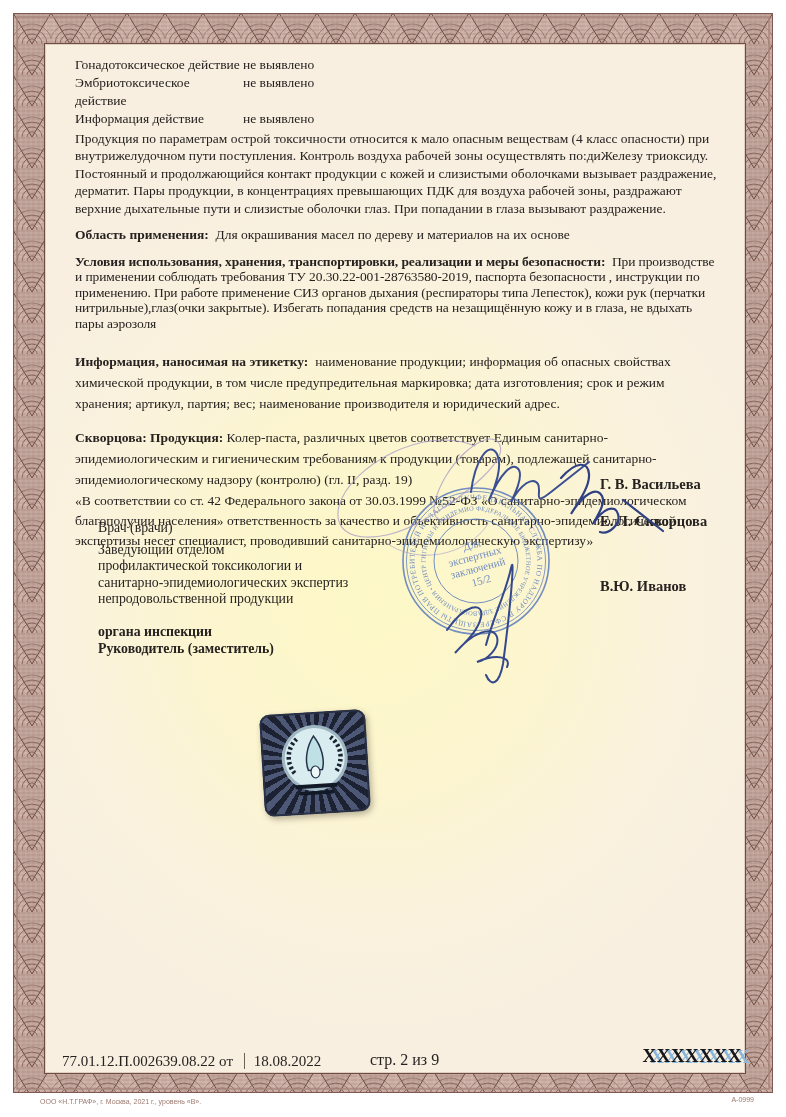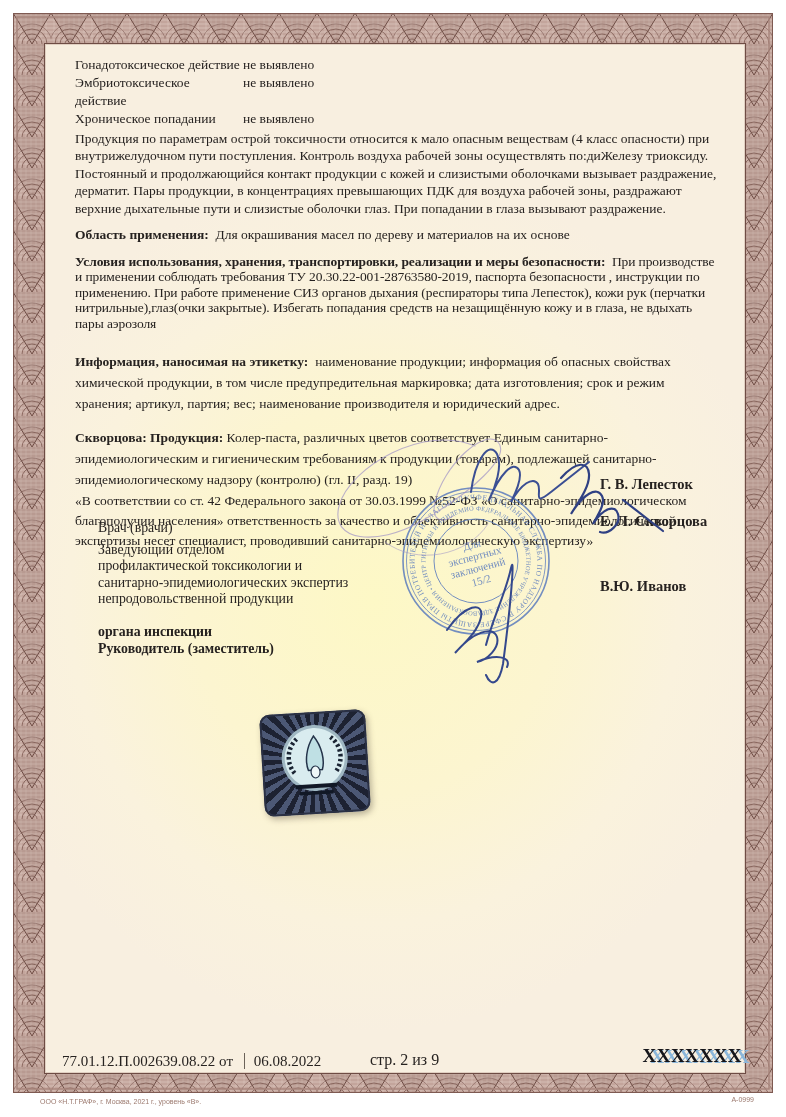--- a/index.html
+++ b/index.html
@@ -100,21 +100,21 @@
 
       <div class="trow">
         <span class="tl">Гонадотоксическое действие</span>
         <span class="tv">не выявлено</span>
       </div>
       <div class="trow">
         <span class="tl">Эмбриотоксическое действие</span>
         <span class="tv">не выявлено</span>
       </div>
       <div class="trow">
-        <span class="tl">Хроническое попадании</span>
+        <span class="tl">Информация действие</span>
         <span class="tv">не выявлено</span>
       </div>
 
       <p class="para p-tox">Продукция по параметрам острой токсичности относится к мало опасным веществам (4 класс опасности) при внутрижелудочном пути поступления. Контроль воздуха рабочей зоны осуществлять по:диЖелезу триоксиду. Постоянный и продолжающийся контакт продукции с кожей и слизистыми оболочками вызывает раздражение, дерматит. Пары продукции, в концентрациях превышающих ПДК для воздуха рабочей зоны, раздражают верхние дыхательные пути и слизистые оболочки глаз. При попадании в глаза вызывают раздражение.</p>
 
       <p class="para p-scope"><b>Область применения:</b>&nbsp; <span>Для окрашивания масел по дереву и материалов на их основе</span></p>
 
       <p class="para p-usage"><b>Условия использования, хранения, транспортировки, реализации и меры безопасности:</b>&nbsp; <span>При производстве и применении соблюдать требования ТУ 20.30.22-001-28763580-2019, паспорта безопасности , инструкции по применению. При работе применение СИЗ органов дыхания (респираторы типа Лепесток), кожи рук (перчатки нитрильные),глаз(очки закрытые). Избегать попадания средств на незащищённую кожу и в глаза, не вдыхать пары аэрозоля</span></p>
 
       <p class="para p-info"><b>Информация, наносимая на этикетку:</b>&nbsp; <span>наименование продукции; информация об опасных свойствах химической продукции, в том числе предупредительная маркировка; дата изготовления; срок и режим хранения; артикул, партия; вес; наименование производителя и юридический адрес.</span></p>
@@ -131,21 +131,21 @@
         <div>профилактической токсикологии и</div>
         <div>санитарно-эпидемиологических экспертиз</div>
         <div>непродовольственной продукции</div>
       </div>
       <div class="sig-role-chief">
         <div>органа инспекции</div>
         <div>Руководитель (заместитель)</div>
       </div>
     </div>
 
-    <span class="sig-name name-1">Г. В. Лепесток</span>
+    <span class="sig-name name-1">Г. В. Васильева</span>
     <span class="sig-name name-2">Е. Л. Скворцова</span>
     <span class="sig-name name-3">В.Ю. Иванов</span>
 
     <svg class="stamp" width="160" height="160" viewBox="0 0 160 160">
       <g fill="none" stroke="#5577bd">
         <circle cx="80" cy="80" r="73" stroke-width="1.6"></circle>
         <circle cx="80" cy="80" r="69.5" stroke-width="0.9"></circle>
         <circle cx="80" cy="80" r="42" stroke-width="1"></circle>
       </g>
       <defs>
@@ -185,21 +185,21 @@
         <g fill="#111826">
           <rect x="32" y="72" width="42" height="4" rx="1"></rect>
           <rect x="36" y="79" width="34" height="3.5" rx="1"></rect>
         </g>
       </svg>
     </div>
 
     <div class="footer-left">
       <span>77.01.12.П.002639.08.22</span>
       <span>от</span>
-      <span class="footer-date">06.08.2022</span>
+      <span class="footer-date">18.08.2022</span>
     </div>
     <div class="footer-page">стр. 2 из 9</div>
     <div class="footer-xs">
       <span class="xs-blue">XXXXXXX</span>
       <span class="xs-black">XXXXXXX</span>
     </div>
   </div>
 
   <div class="print-left">ООО «Н.Т.ГРАФ», г. Москва, 2021 г., уровень «В».</div>
   <div class="print-right">А-0999</div>

